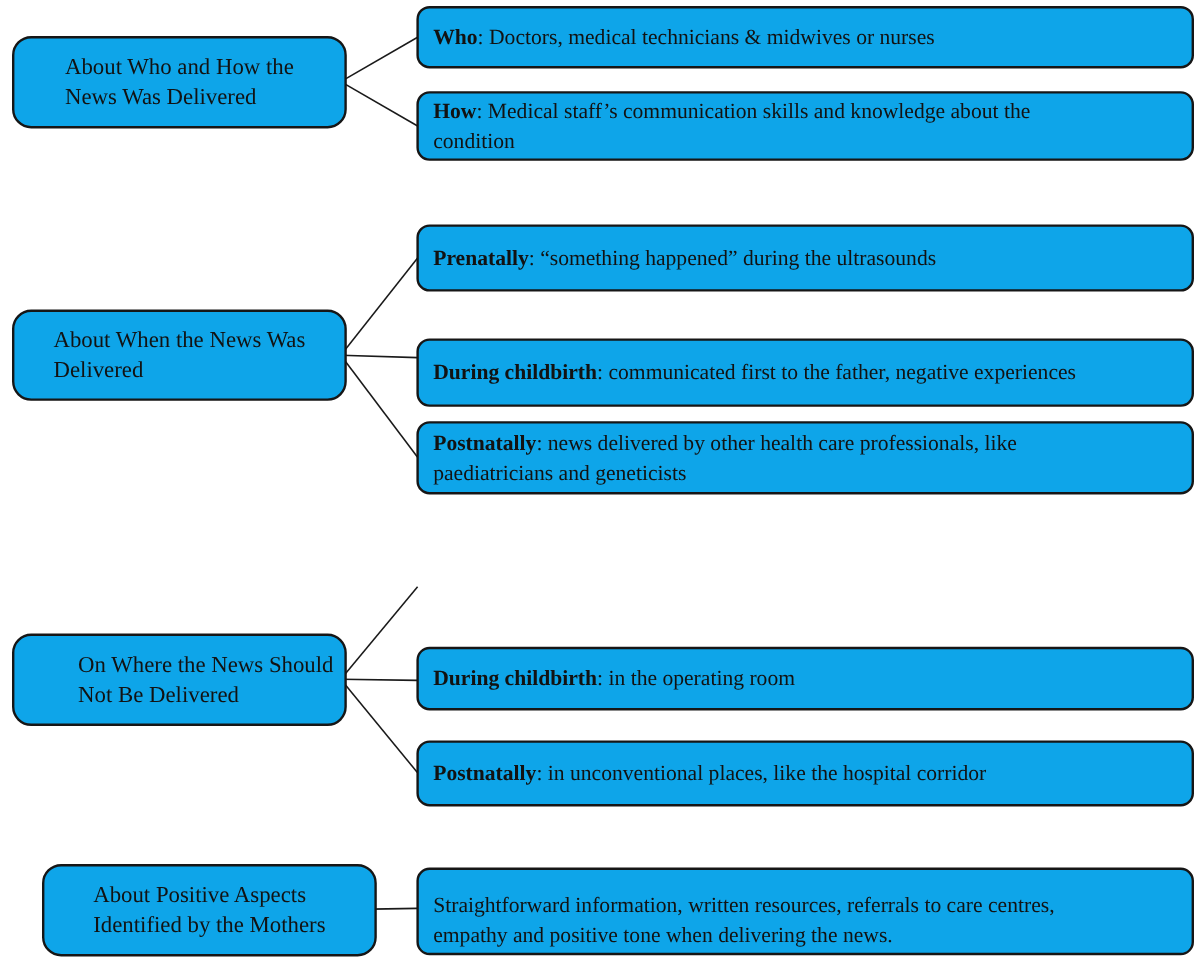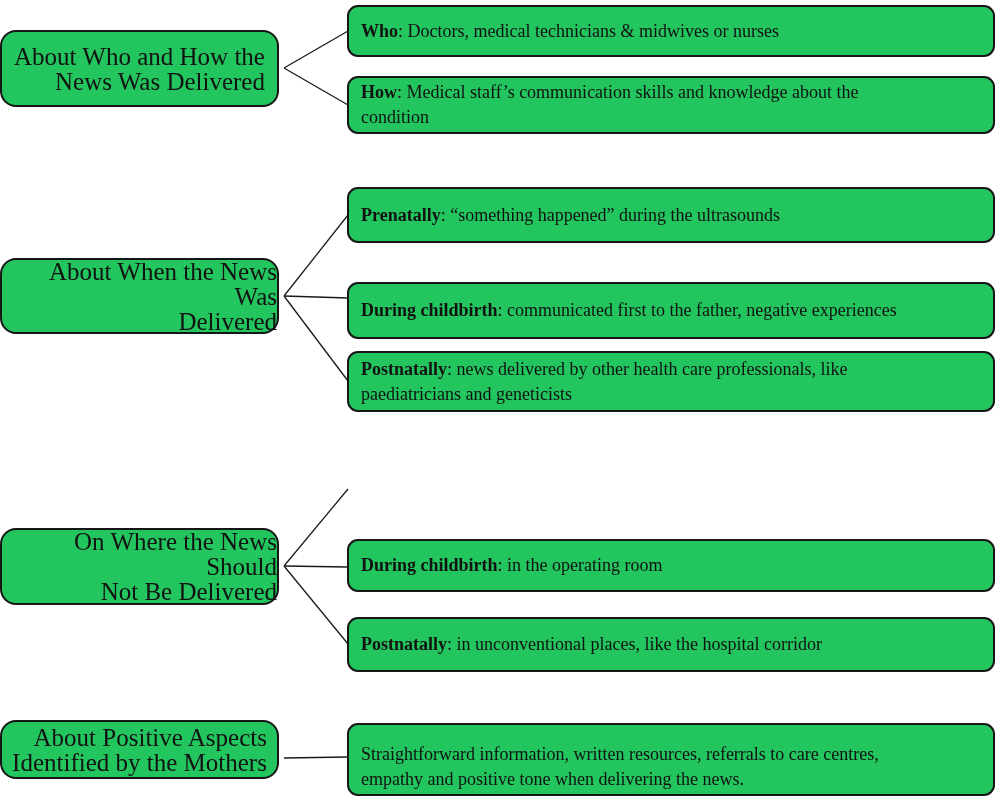--- a/index.html
+++ b/index.html
@@ -16,33 +16,33 @@
     position: absolute;
     left: 0; top: 0;
     width: 1000px; height: 802px;
   }
   .links line {
     stroke: #1a1a1a;
     stroke-width: 1.3;
   }
   .box {
     position: absolute;
-    background: #22c55e;
+    background: #0ea5e9;
     border: 2px solid #161616;
     box-sizing: border-box;
     display: flex;
     align-items: center;
   }
   .src {
-    left: 0;
+    left: 10px;
     width: 279px;
     border-radius: 16px;
     justify-content: center;
-    text-align: right;
-    font-size: 25px;
+    text-align: left;
+    font-size: 19px;
     line-height: 25px;
   }
   .src .src-line { display: block; }
   .tgt {
     left: 347px;
     width: 648px;
     border-radius: 11px;
     font-size: 18px;
     line-height: 25px;
     padding: 2px 14px 2px 12px;
@@ -107,21 +107,21 @@
       <span class="src-line">Not Be Delivered</span>
     </div>
   </div>
   <div class="box tgt" style="top:539px;height:53px;">
     <p><b>During childbirth</b><span>: in the operating room</span></p>
   </div>
   <div class="box tgt" style="top:617px;height:55px;">
     <p><b>Postnatally</b><span>: in unconventional places, like the hospital corridor</span></p>
   </div>
 
-  <div class="box src" style="top:720px;height:59px;">
+  <div class="box src" style="top:720px;height:77px;margin-left:25px;">
     <div>
       <span class="src-line">About Positive Aspects</span>
       <span class="src-line">Identified by the Mothers</span>
     </div>
   </div>
   <div class="box tgt" style="top:723px;height:73px;align-items:flex-end;">
     <p><b></b><span>Straightforward information, written resources, referrals to care centres,
 empathy and positive tone when delivering the news.</span></p>
   </div>
 

